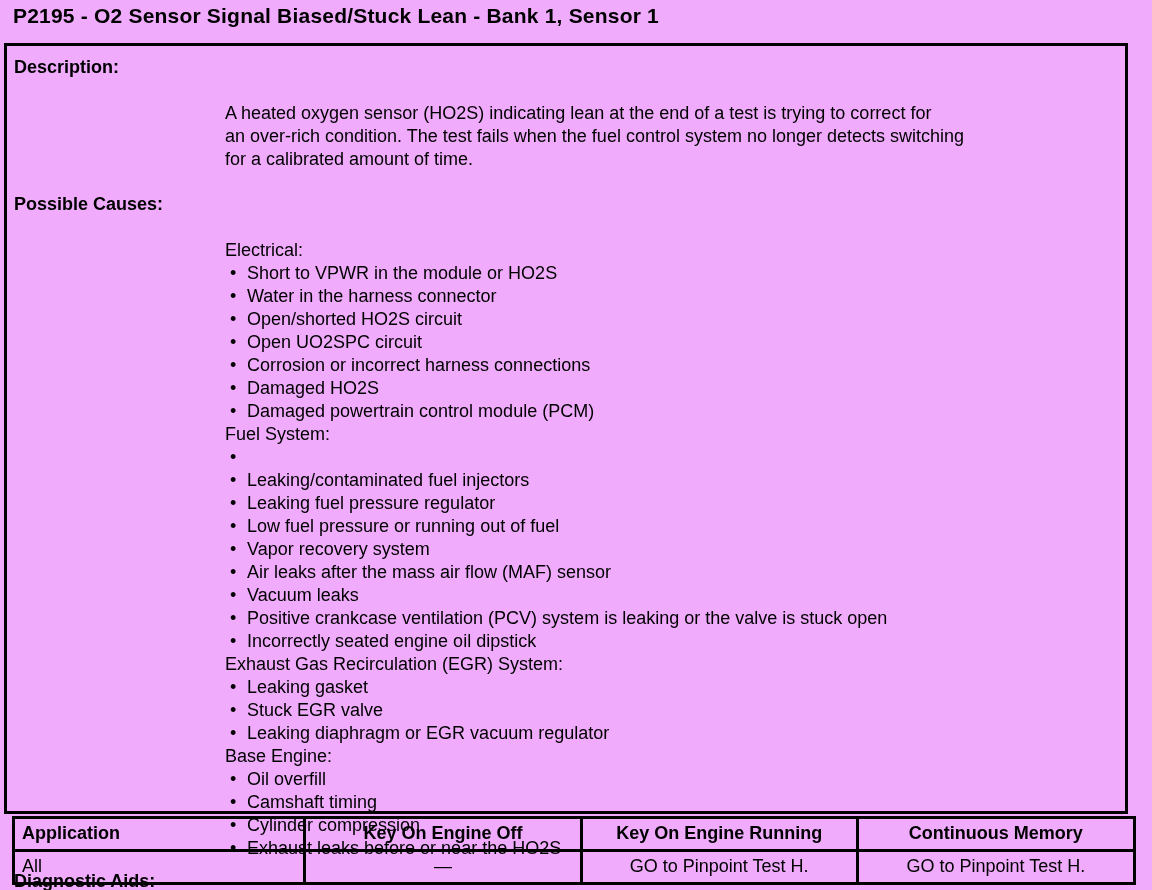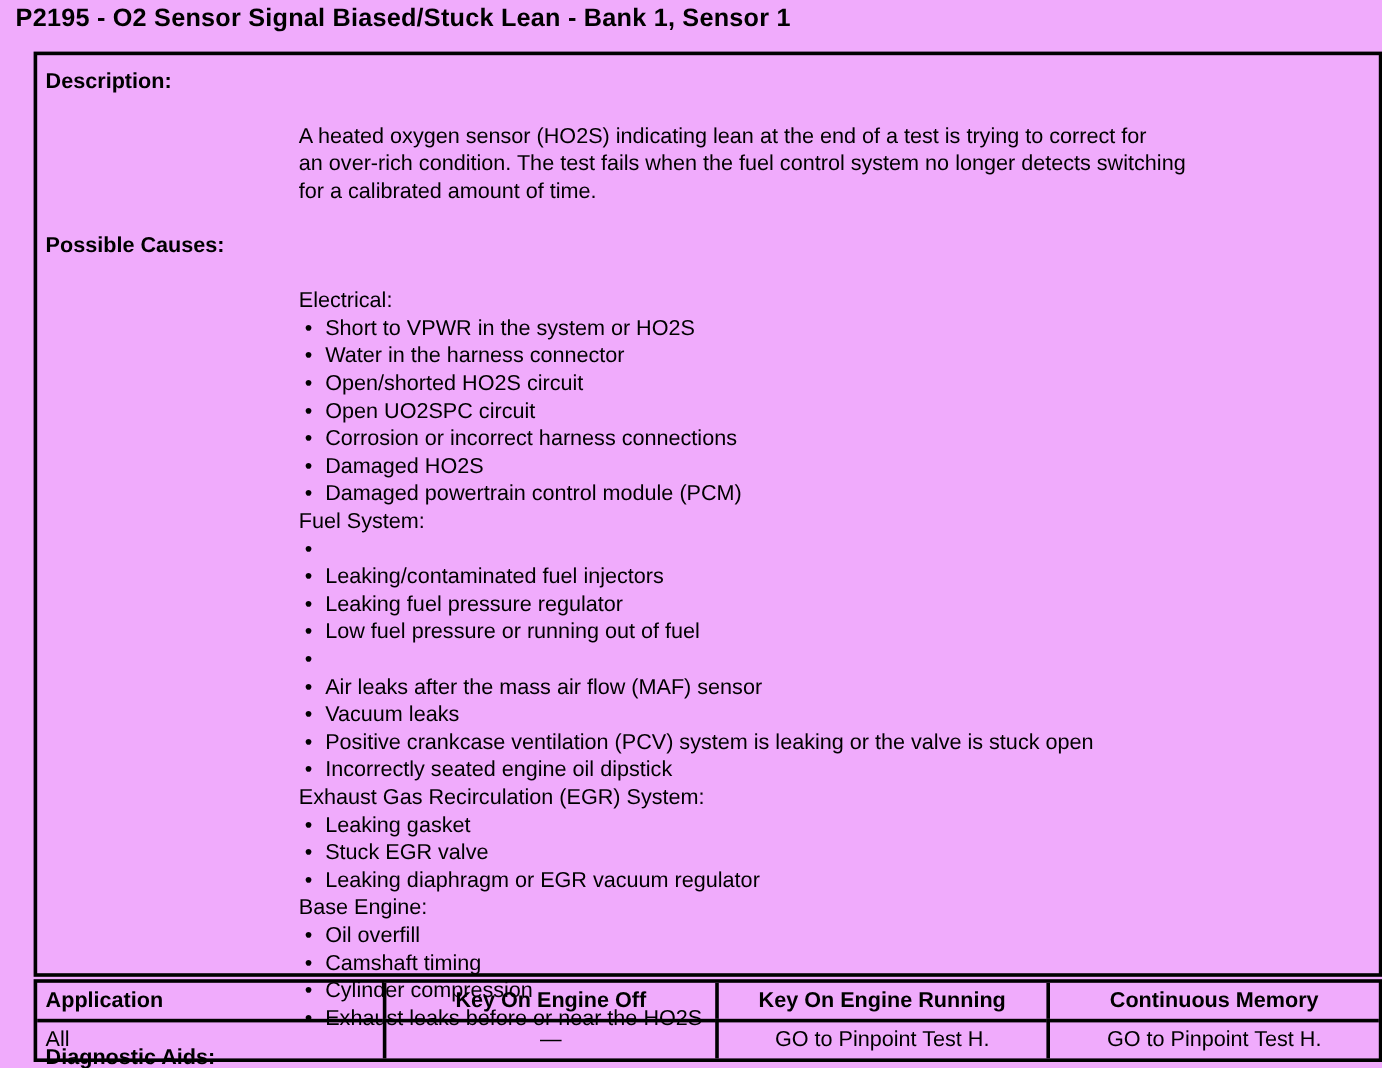--- a/index.html
+++ b/index.html
@@ -15,21 +15,21 @@
     position:absolute;
     left:13px; top:4px;
     margin:0;
     font-size:21px;
     font-weight:bold;
     letter-spacing:0.2px;
   }
   
   .main-table {
     position:absolute;
-    left:28px; top:43px;
+    left:4px; top:43px;
     width:1124px; height:771px;
     border:3px solid #000;
     box-sizing:border-box;
     display:flex;
     flex-direction:column;
   }
   .mt-row {
     display:grid;
     grid-template-columns:218px 1fr;
   }
@@ -53,21 +53,21 @@
   .bullet {
     width:22px;
     flex:0 0 22px;
     text-align:left;
     padding-left:5px;
     box-sizing:border-box;
   }
   
   .bottom-table {
     position:absolute;
-    left:28px; top:816px;
+    left:12px; top:816px;
     width:1124px;
     border:3px solid #000;
     box-sizing:border-box;
   }
   .bt-row {
     display:grid;
     grid-template-columns:25.8% 24.7% 24.7% 24.8%;
   }
   .bt-cell {
     font-size:18px;
@@ -97,21 +97,21 @@
 an over-rich condition. The test fails when the fuel control system no longer detects switching
 for a calibrated amount of time.</div>
     </div>
 
     <div class="mt-row causes-row">
       <div class="mt-label">Possible Causes:</div>
       <div class="mt-content" id="causes-content">
           <div class="group-heading">Electrical:</div>
           <div class="bullet-line">
             <div class="bullet">•</div>
-            <div class="">Short to VPWR in the system or HO2S</div>
+            <div class="">Short to VPWR in the module or HO2S</div>
           </div>
           <div class="bullet-line">
             <div class="bullet">•</div>
             <div class="">Water in the harness connector</div>
           </div>
           <div class="bullet-line">
             <div class="bullet">•</div>
             <div class="">Open/shorted HO2S circuit</div>
           </div>
           <div class="bullet-line">
@@ -141,20 +141,21 @@
           <div class="bullet-line">
             <div class="bullet">•</div>
             <div class="">Leaking fuel pressure regulator</div>
           </div>
           <div class="bullet-line">
             <div class="bullet">•</div>
             <div class="">Low fuel pressure or running out of fuel</div>
           </div>
           <div class="bullet-line">
             <div class="bullet">•</div>
+            <div class="">Vapor recovery system</div>
           </div>
           <div class="bullet-line">
             <div class="bullet">•</div>
             <div class="">Air leaks after the mass air flow (MAF) sensor</div>
           </div>
           <div class="bullet-line">
             <div class="bullet">•</div>
             <div class="">Vacuum leaks</div>
           </div>
           <div class="bullet-line">

